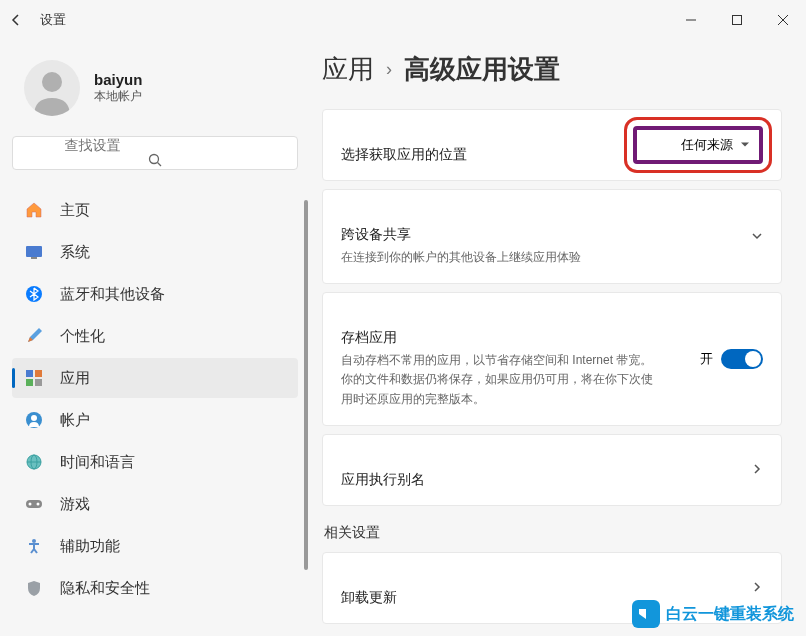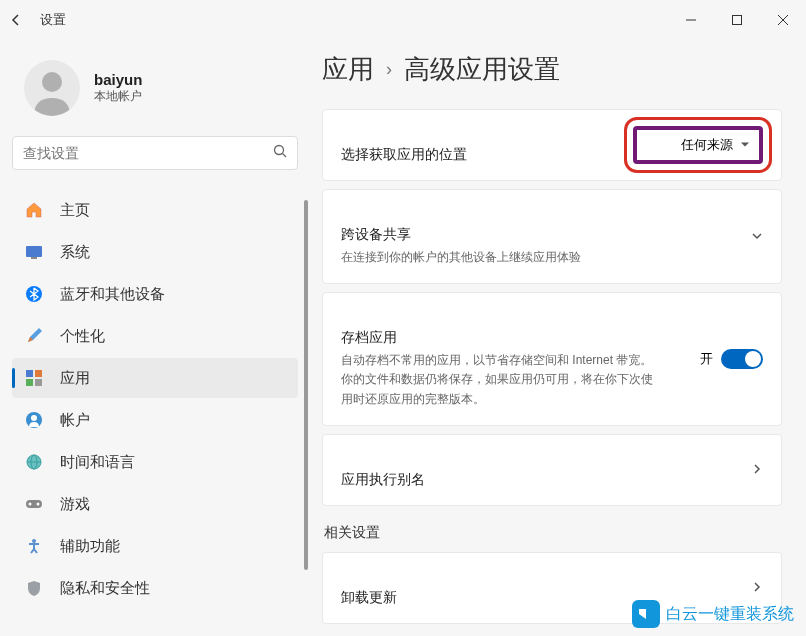--- a/index.html
+++ b/index.html
@@ -15,55 +15,55 @@
     
     .sidebar { width: 310px; padding: 12px 12px 0 12px; overflow-y: auto; position: relative; }
     .sidebar::after { content: ""; position: absolute; right: 2px; top: 160px; width: 4px; height: 370px; background: #999; border-radius: 2px; }
     
     .user-block { display: flex; align-items: center; padding: 8px 12px 20px 12px; }
     .avatar { width: 56px; height: 56px; border-radius: 50%; background: #e8e8e8; display: flex; align-items: center; justify-content: center; overflow: hidden; }
     .user-names { margin-left: 14px; }
     .user-name { font-size: 15px; font-weight: 600; color: #222; }
     .user-sub { font-size: 12px; color: #555; }
     
-    .searchbox { display: flex; align-items: center; background: #fff; border: 1px solid #ddd; border-radius: 4px; height: 34px; padding: 0 10px; margin-bottom: 20px; }
+    .searchbox { display: flex; align-items: center; background: #fff; border: 1px solid #ddd; border-radius: 4px; height: 34px; padding: 0 10px; margin-bottom: 20px; flex-direction: column; }
     .searchbox input { flex: 1; border: none; outline: none; font-size: 14px; background: transparent; }
     .search-ico { color: #666; }
     
     .nav-item { display: flex; align-items: center; height: 40px; padding: 0 12px; border-radius: 4px; cursor: pointer; margin-bottom: 2px; }
     .nav-item.active { background: #eaeaea; position: relative; }
     .nav-item.active::before { content: ""; position: absolute; left: 0; top: 10px; height: 20px; width: 3px; background: #0067c0; border-radius: 2px; }
     .nav-icon { width: 20px; height: 20px; margin-right: 16px; display: flex; align-items: center; justify-content: center; }
     .nav-label { font-size: 15px; color: #333; }
     
     .main { flex: 1; padding: 12px 24px 0 12px; overflow-y: auto; }
     .breadcrumb { display: flex; align-items: center; font-size: 26px; color: #333; margin-bottom: 22px; }
     .bc-sep { margin: 0 12px; color: #777; font-size: 18px; }
-    .bc-current { font-weight: 400; }
+    .bc-current { font-weight: 700; }
     
     .card { background: #fff; border: 1px solid #e8e8e8; border-radius: 4px; padding: 16px 18px; margin-bottom: 8px; display: flex; align-items: center; }
     .card-text { flex: 1; }
     .card-title { font-size: 14px; color: #222; margin-top: 20px; }
     .card-desc { font-size: 12px; color: #666; margin-top: 4px; line-height: 1.6; max-width: 320px; }
     
     .dropdown { border: 4px solid #701a75; border-radius: 4px; padding: 6px 26px 6px 12px; font-size: 13px; position: relative; cursor: pointer; min-width: 130px; text-align: right; }
     .dropdown::after { content: ""; position: absolute; right: 10px; top: 50%; transform: translateY(-30%); border: 4px solid transparent; border-top-color: #555; }
     .highlight { outline: 3px solid #d93025; outline-offset: 6px; }
     
     .chev { color: #555; font-size: 14px; margin-left: 12px; }
     
     .toggle-wrap { display: flex; align-items: center; }
     .toggle-label { font-size: 13px; margin-right: 8px; }
     .toggle { width: 42px; height: 20px; border-radius: 10px; background: #0067c0; position: relative; cursor: pointer; }
     .toggle::after { content: ""; position: absolute; right: 2px; top: 2px; width: 16px; height: 16px; background: #fff; border-radius: 50%; }
     
     .section-title { font-size: 14px; color: #333; margin: 18px 0 10px 2px; }
     .ext-icon { color: #555; }
     
-    .watermark { position: absolute; right: 12px; bottom: 8px; display: flex; align-items: center; font-size: 16px; color: #1296db; font-weight: 400; }
+    .watermark { position: absolute; right: 12px; bottom: 8px; display: flex; align-items: center; font-size: 16px; color: #1296db; font-weight: 700; }
     .watermark-box { width: 28px; height: 28px; background: #1296db; border-radius: 6px; display: flex; align-items: center; justify-content: center; margin-right: 6px; }
   </style>
 </head>
 <body>
 
 <div class="titlebar">
   <div class="back-btn">
     <svg width="16" height="16" viewBox="0 0 16 16">
         <path d="M10 3 L5 8 L10 13" stroke="#333" stroke-width="1.5" fill="none"></path>
       </svg>

